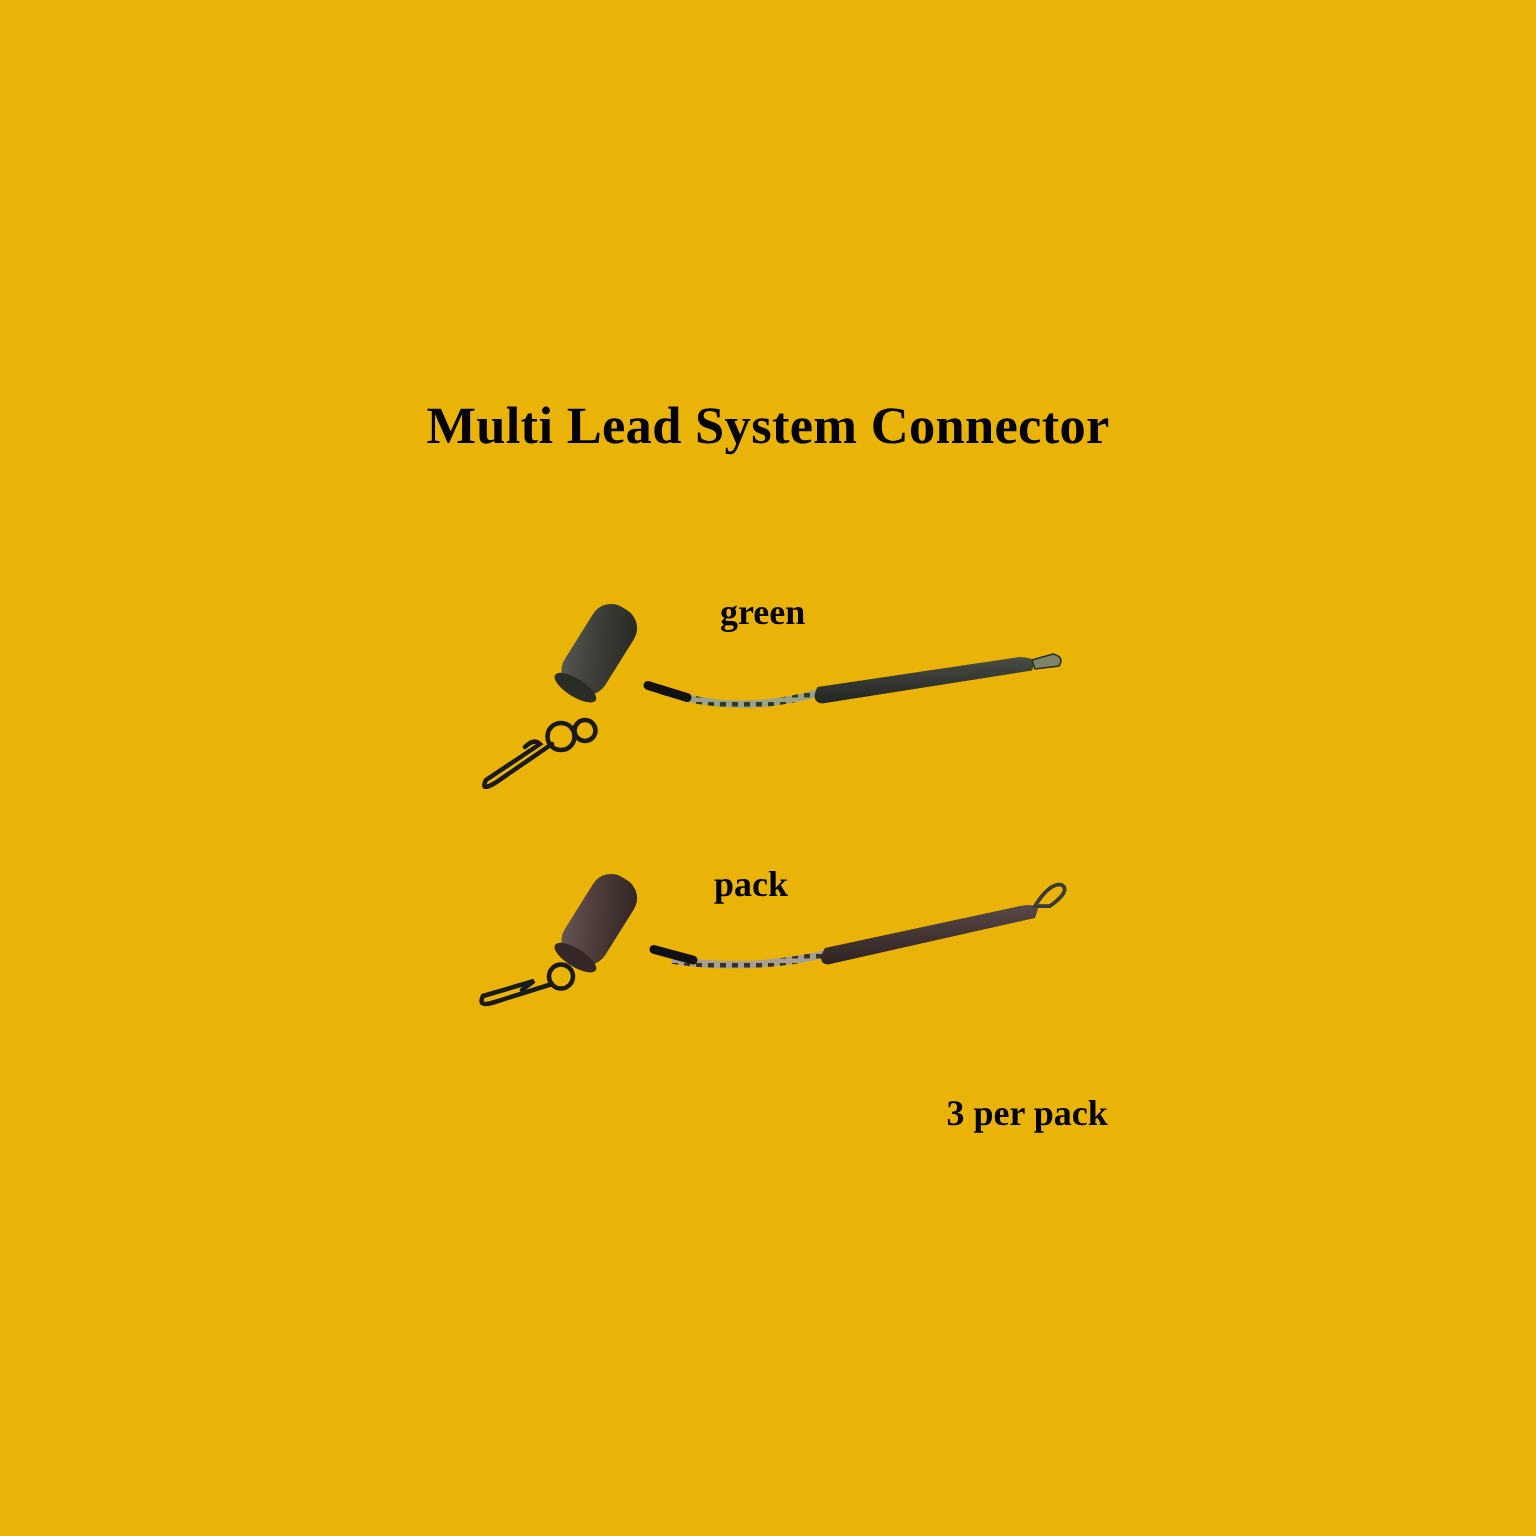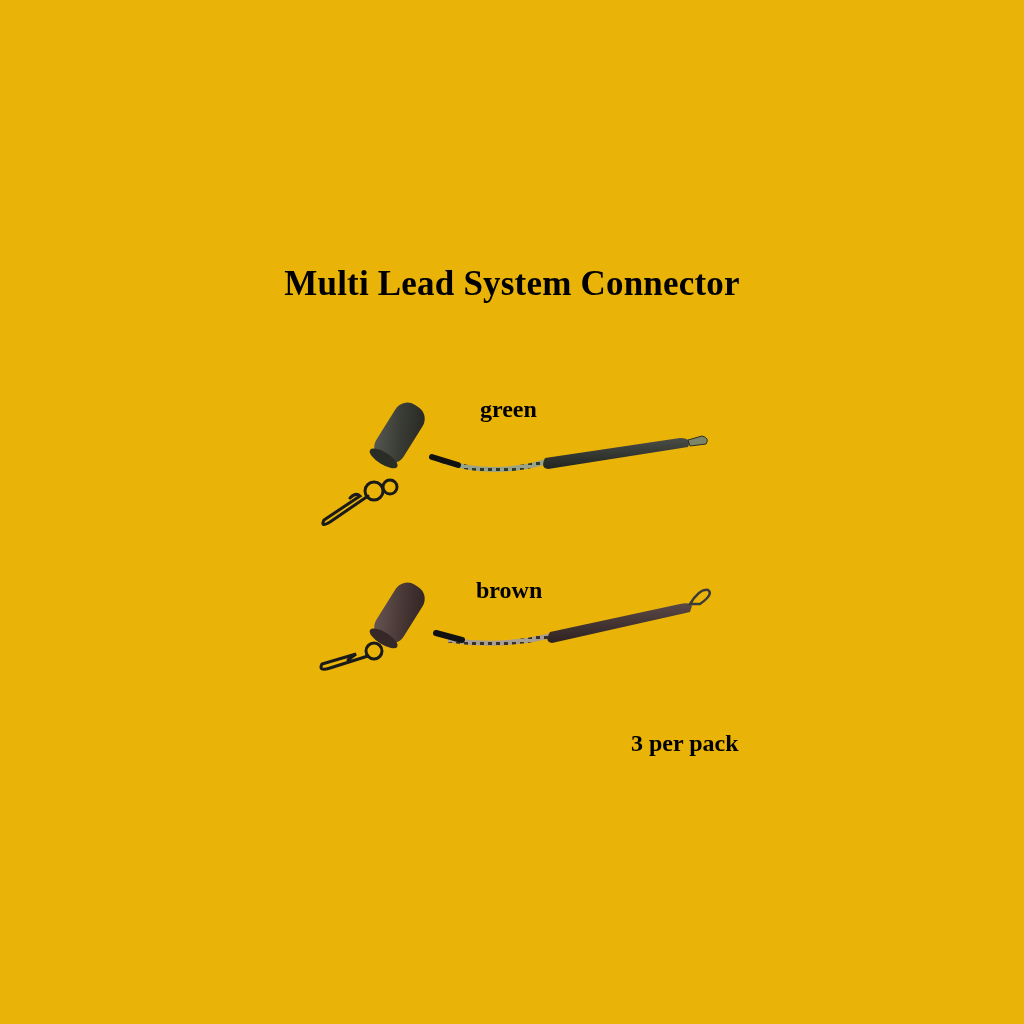--- a/index.html
+++ b/index.html
@@ -126,17 +126,17 @@
       <rect x="-14" y="-42" width="64" height="32" rx="14" fill="url(#bBody)"></rect>
       <ellipse cx="-12" cy="-26" rx="6" ry="16" fill="#352826"></ellipse>
     </g>
 
     <circle cx="374" cy="651" r="8" fill="none" stroke="#1a1a1a" stroke-width="3"></circle>
 
     <path d="M368 656 L 330 668 Q 318 672 322 664 L 356 654 L 348 660" fill="none" stroke="#1a1a1a" stroke-width="3" stroke-linecap="round"></path>
   </svg>
 
   <div class="variant-label label-green">green</div>
-  <div class="variant-label label-brown">brown</div>
+  <div class="variant-label label-brown">pack</div>
 
   <div class="pack-note">3 per pack</div>
 
 </div>
 
 </body></html>

